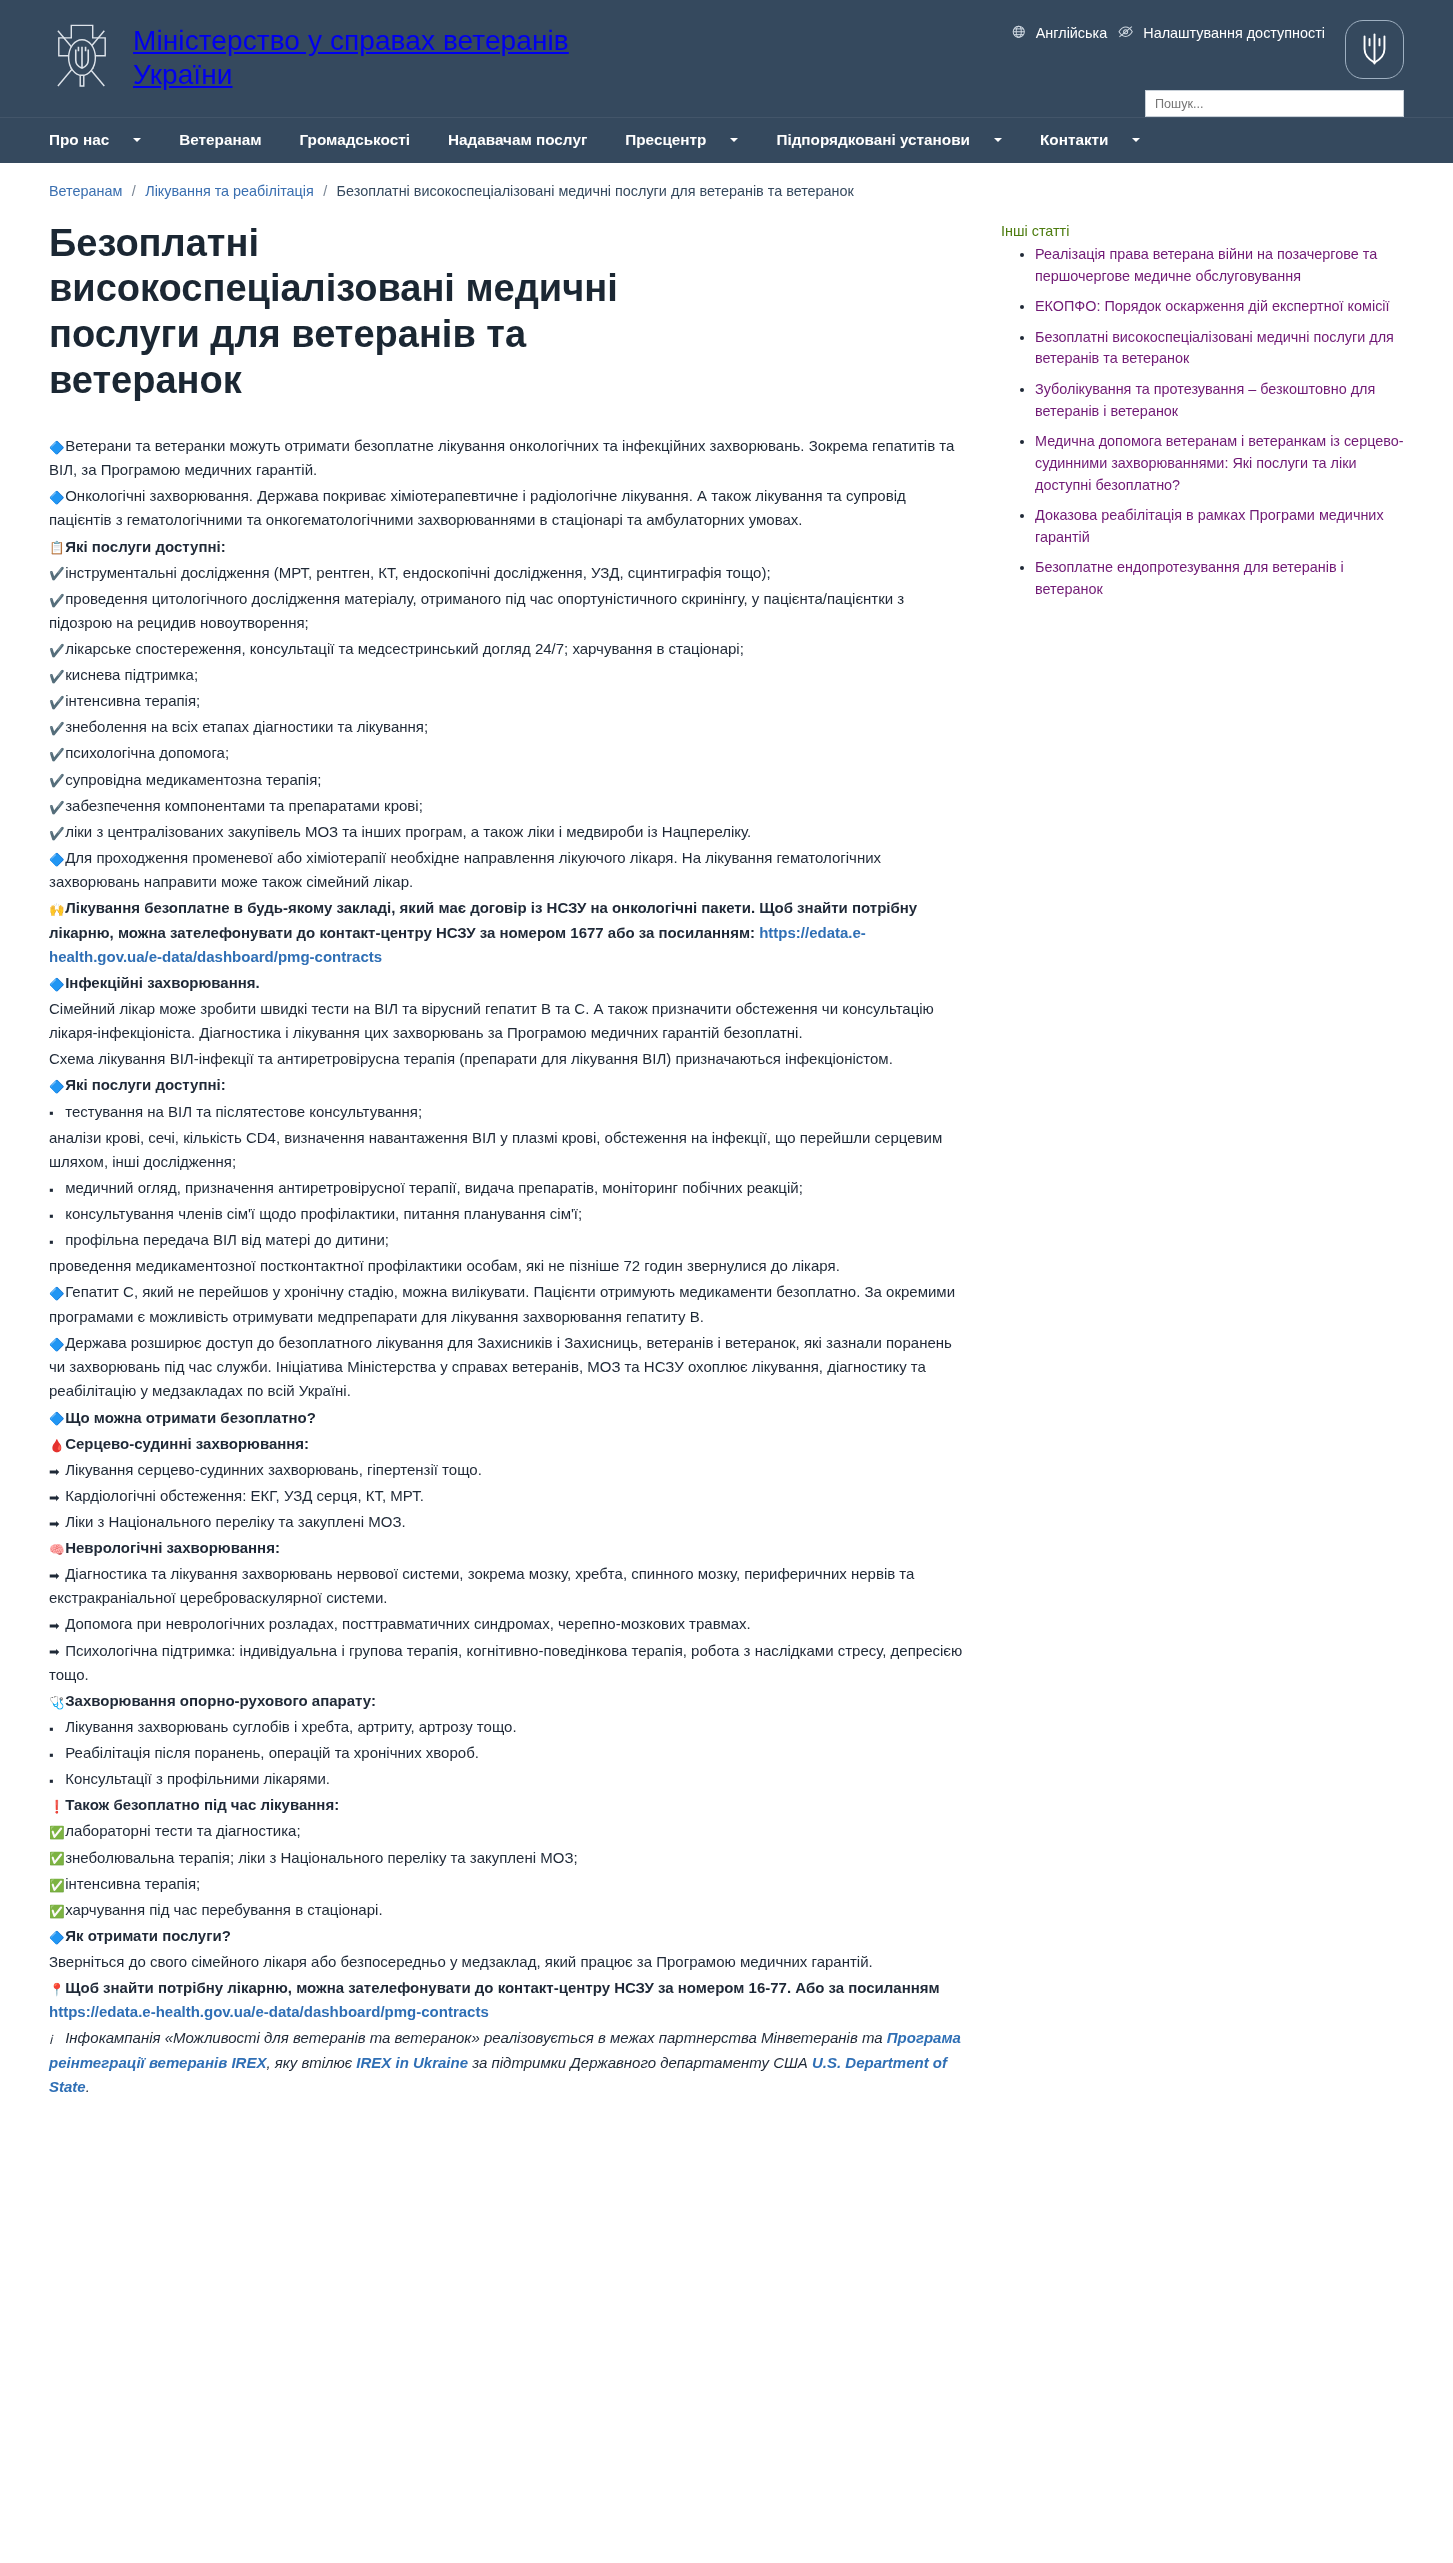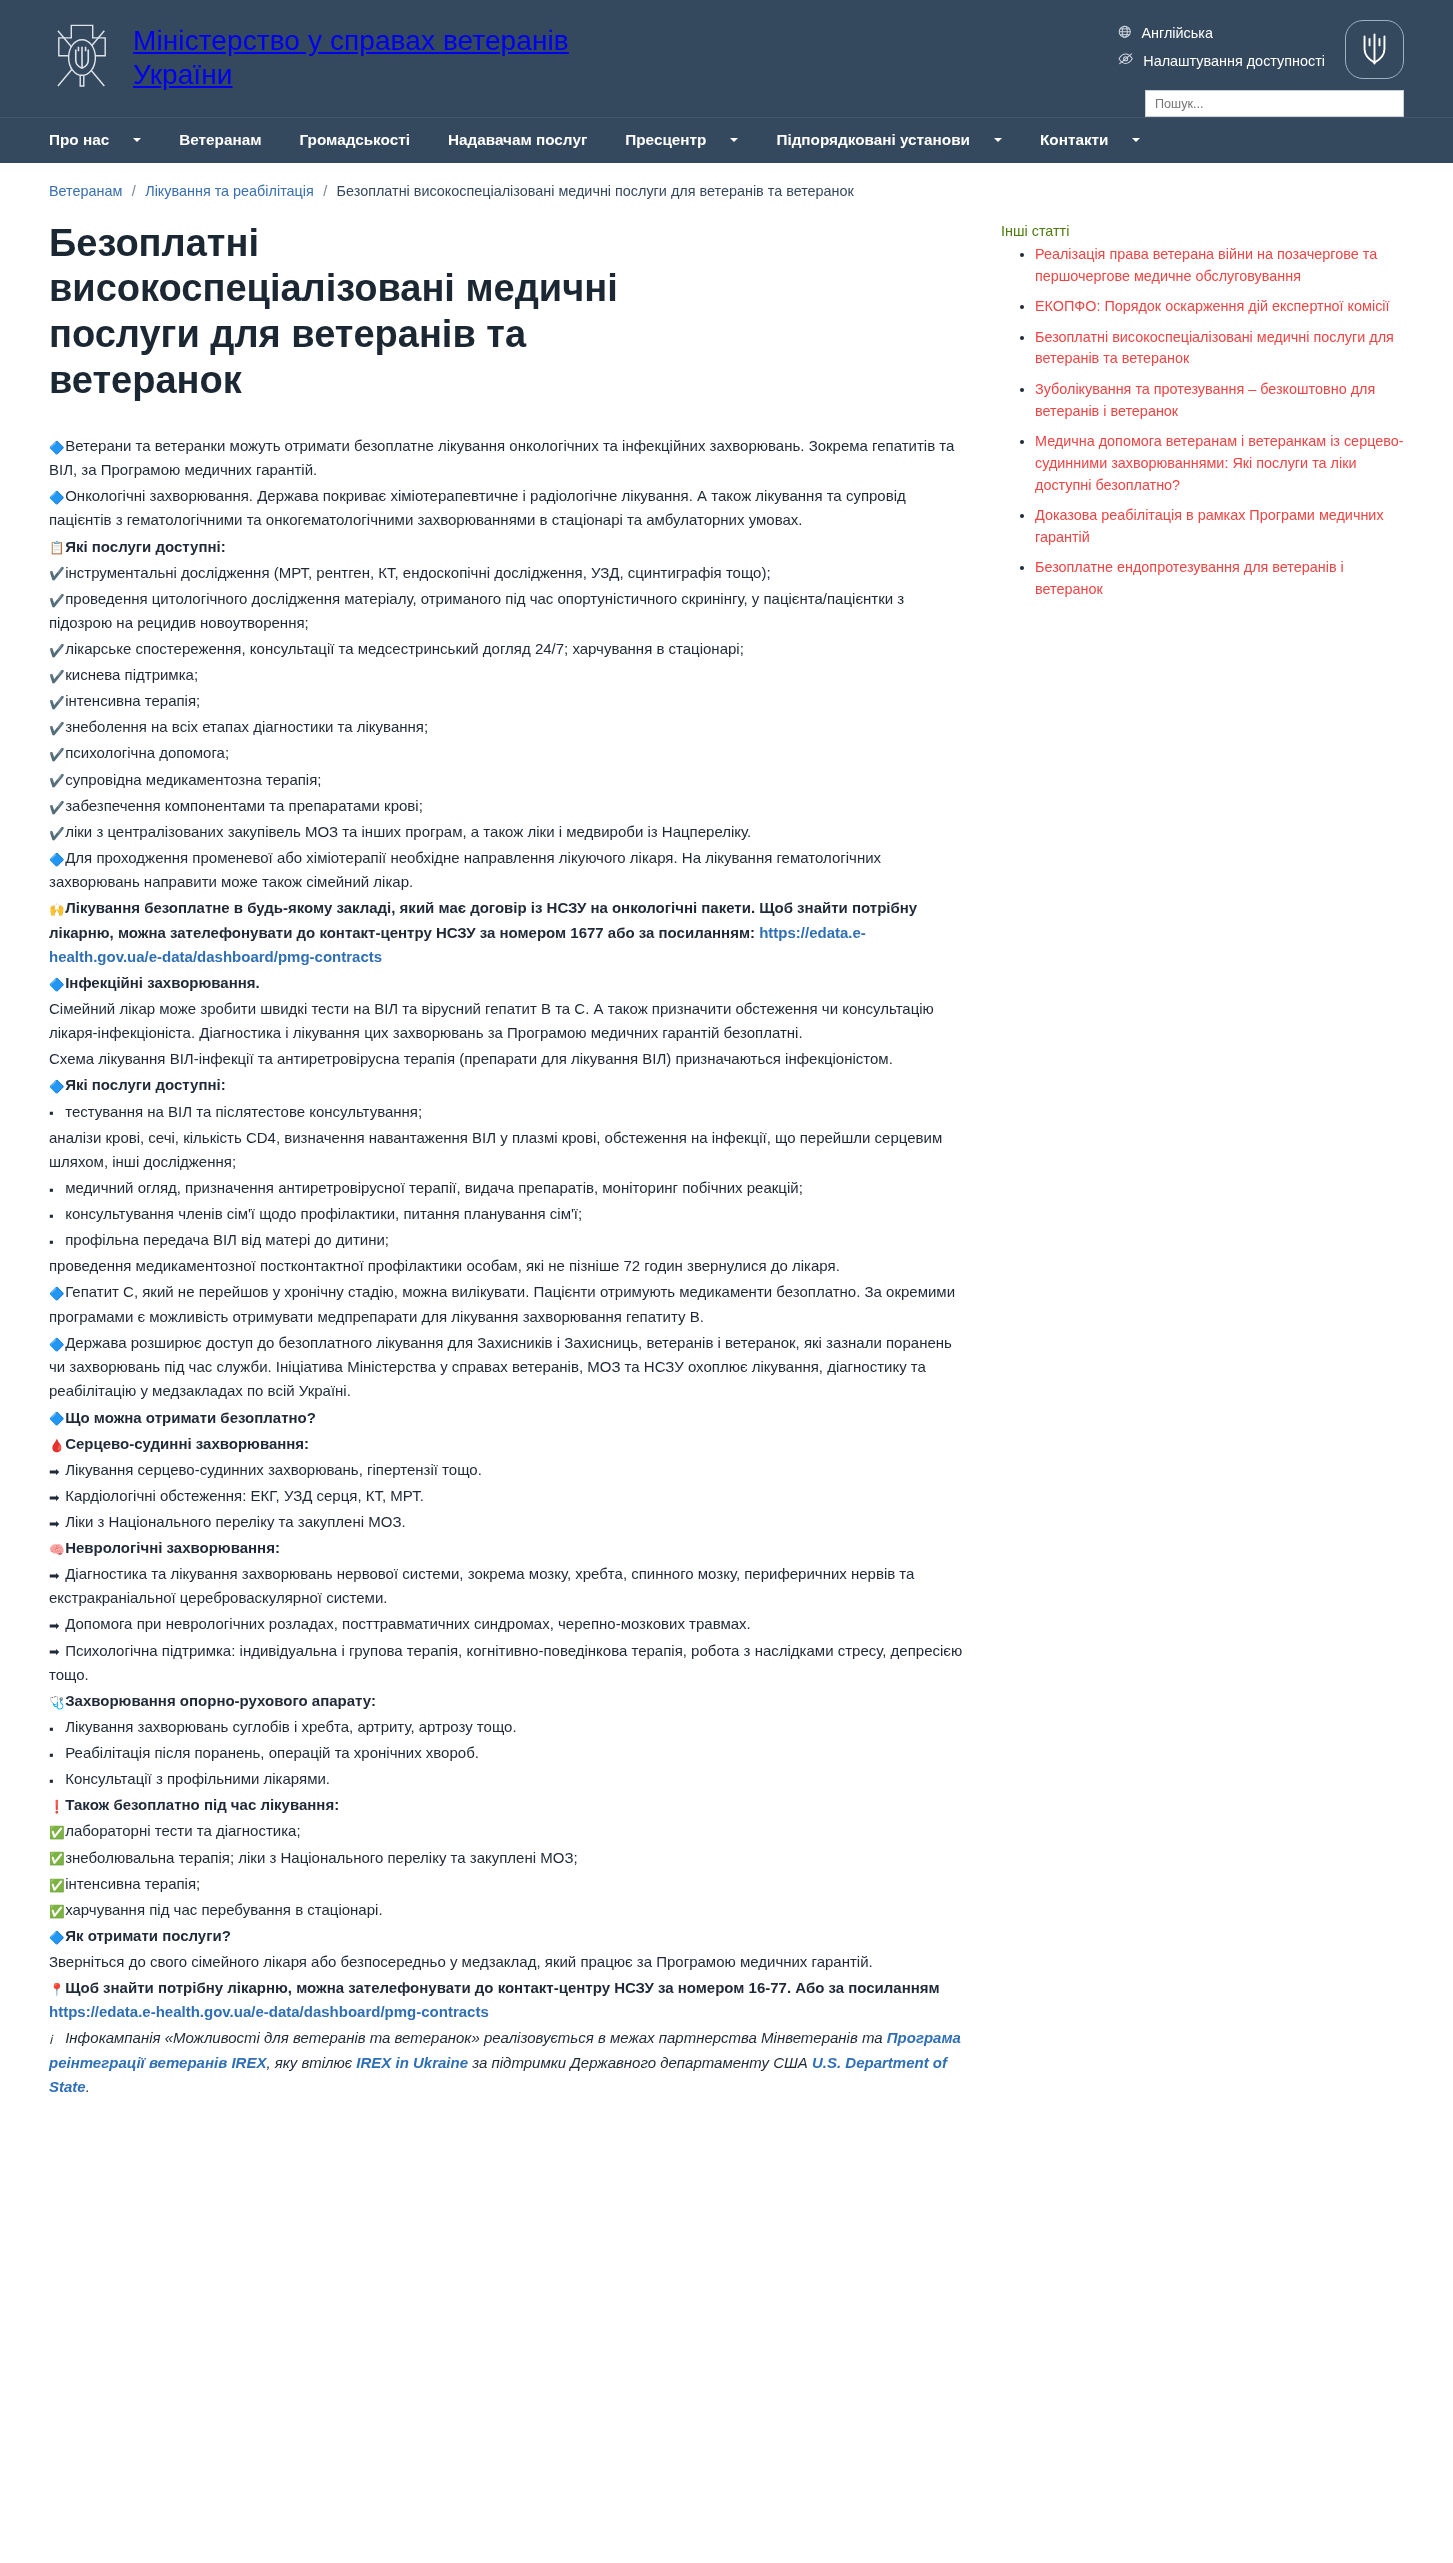--- a/index.html
+++ b/index.html
@@ -43,21 +43,21 @@
     gap: 6.3px;
     padding-top: 3.6px;
   }
   .header-right-top {
     display: flex;
     align-items: flex-start;
     gap: 20px;
   }
   .util-links {
     display: flex;
-    flex-direction: column;
+    flex-direction: row;
     gap: 10.8px;
     padding-top: 5.4px;
   }
   .util-link {
     display: flex;
     align-items: center;
     gap: 10px;
     font-size: 14.4px;
     color: #ffffff;
     text-decoration: none;
@@ -162,21 +162,21 @@
   
   .aside-title {
     font-size: 14.4px;
     color: #4d7c0f;
     margin: 0 0 5.4px 0;
     font-weight: 400;
   }
   .aside-list { margin: 0; padding-left: 34px; }
   .aside-list li { margin-bottom: 9px; }
   .aside-list li a {
-    color: #ef4444;
+    color: #701a75;
     text-decoration: none;
     font-size: 14.4px;
     line-height: 1.5;
     text-align: center;
   }
 </style>
 </head>
 <body>
 
 <header class="site-header">

